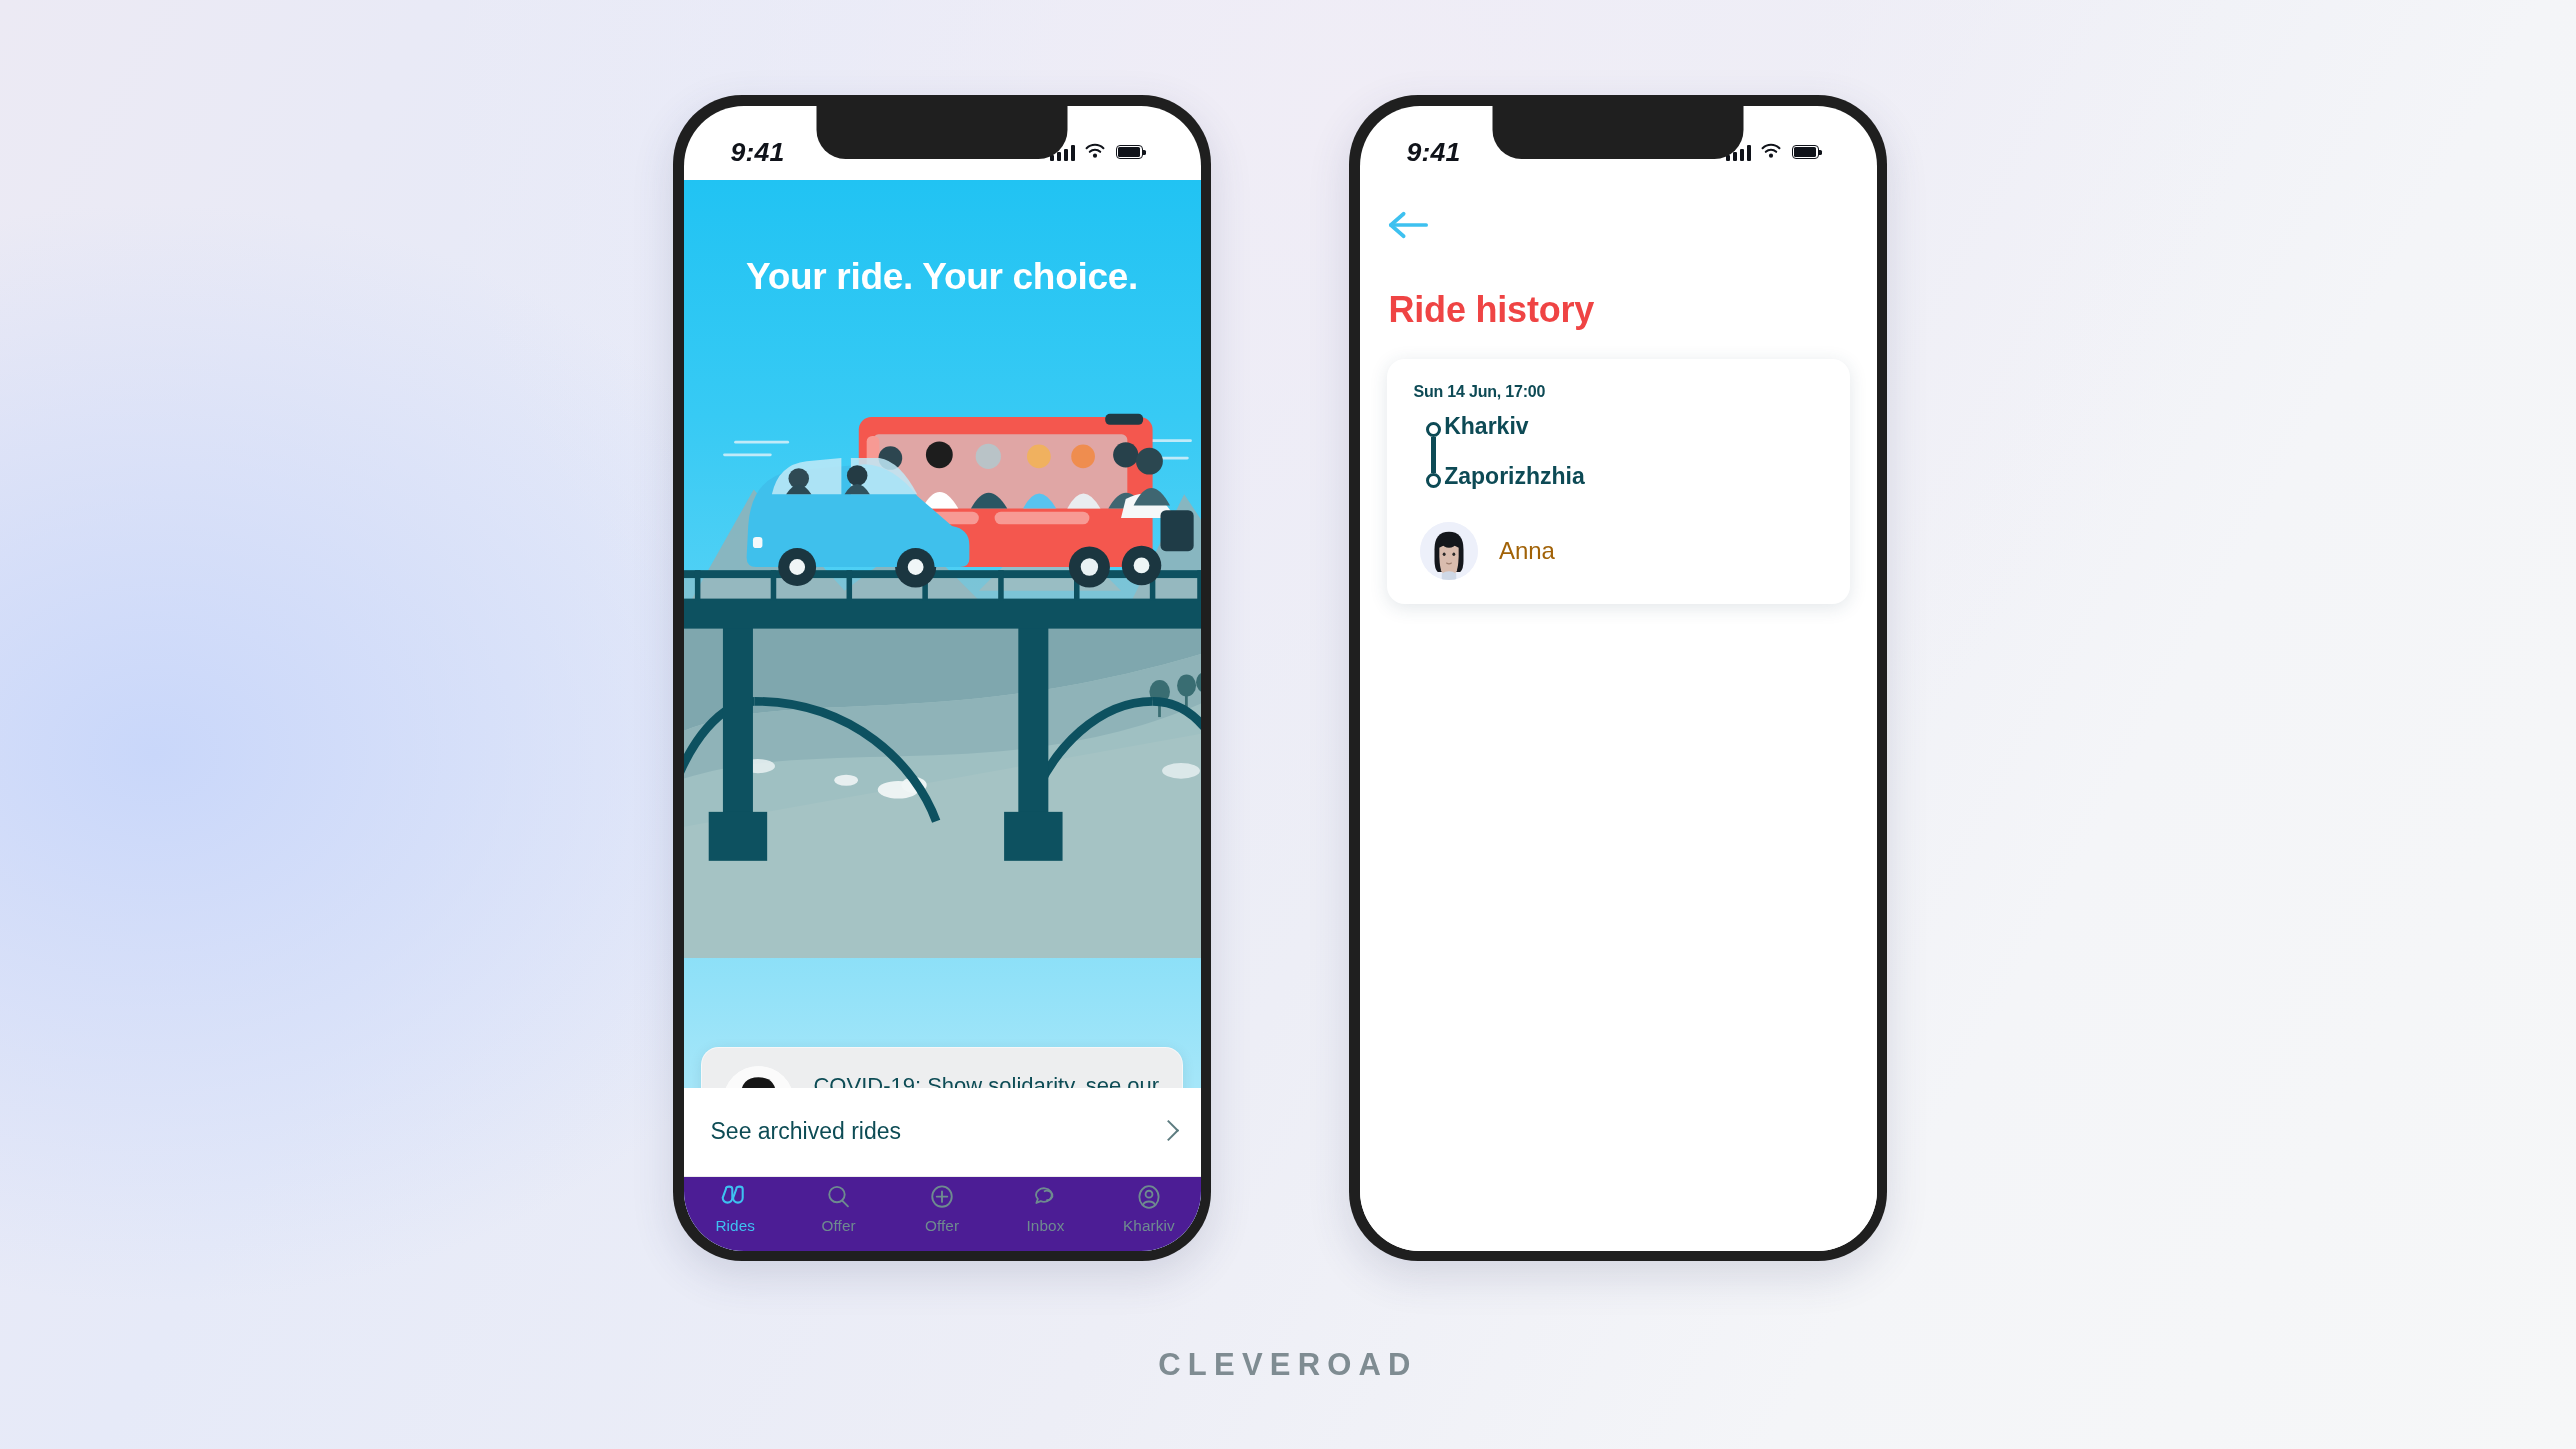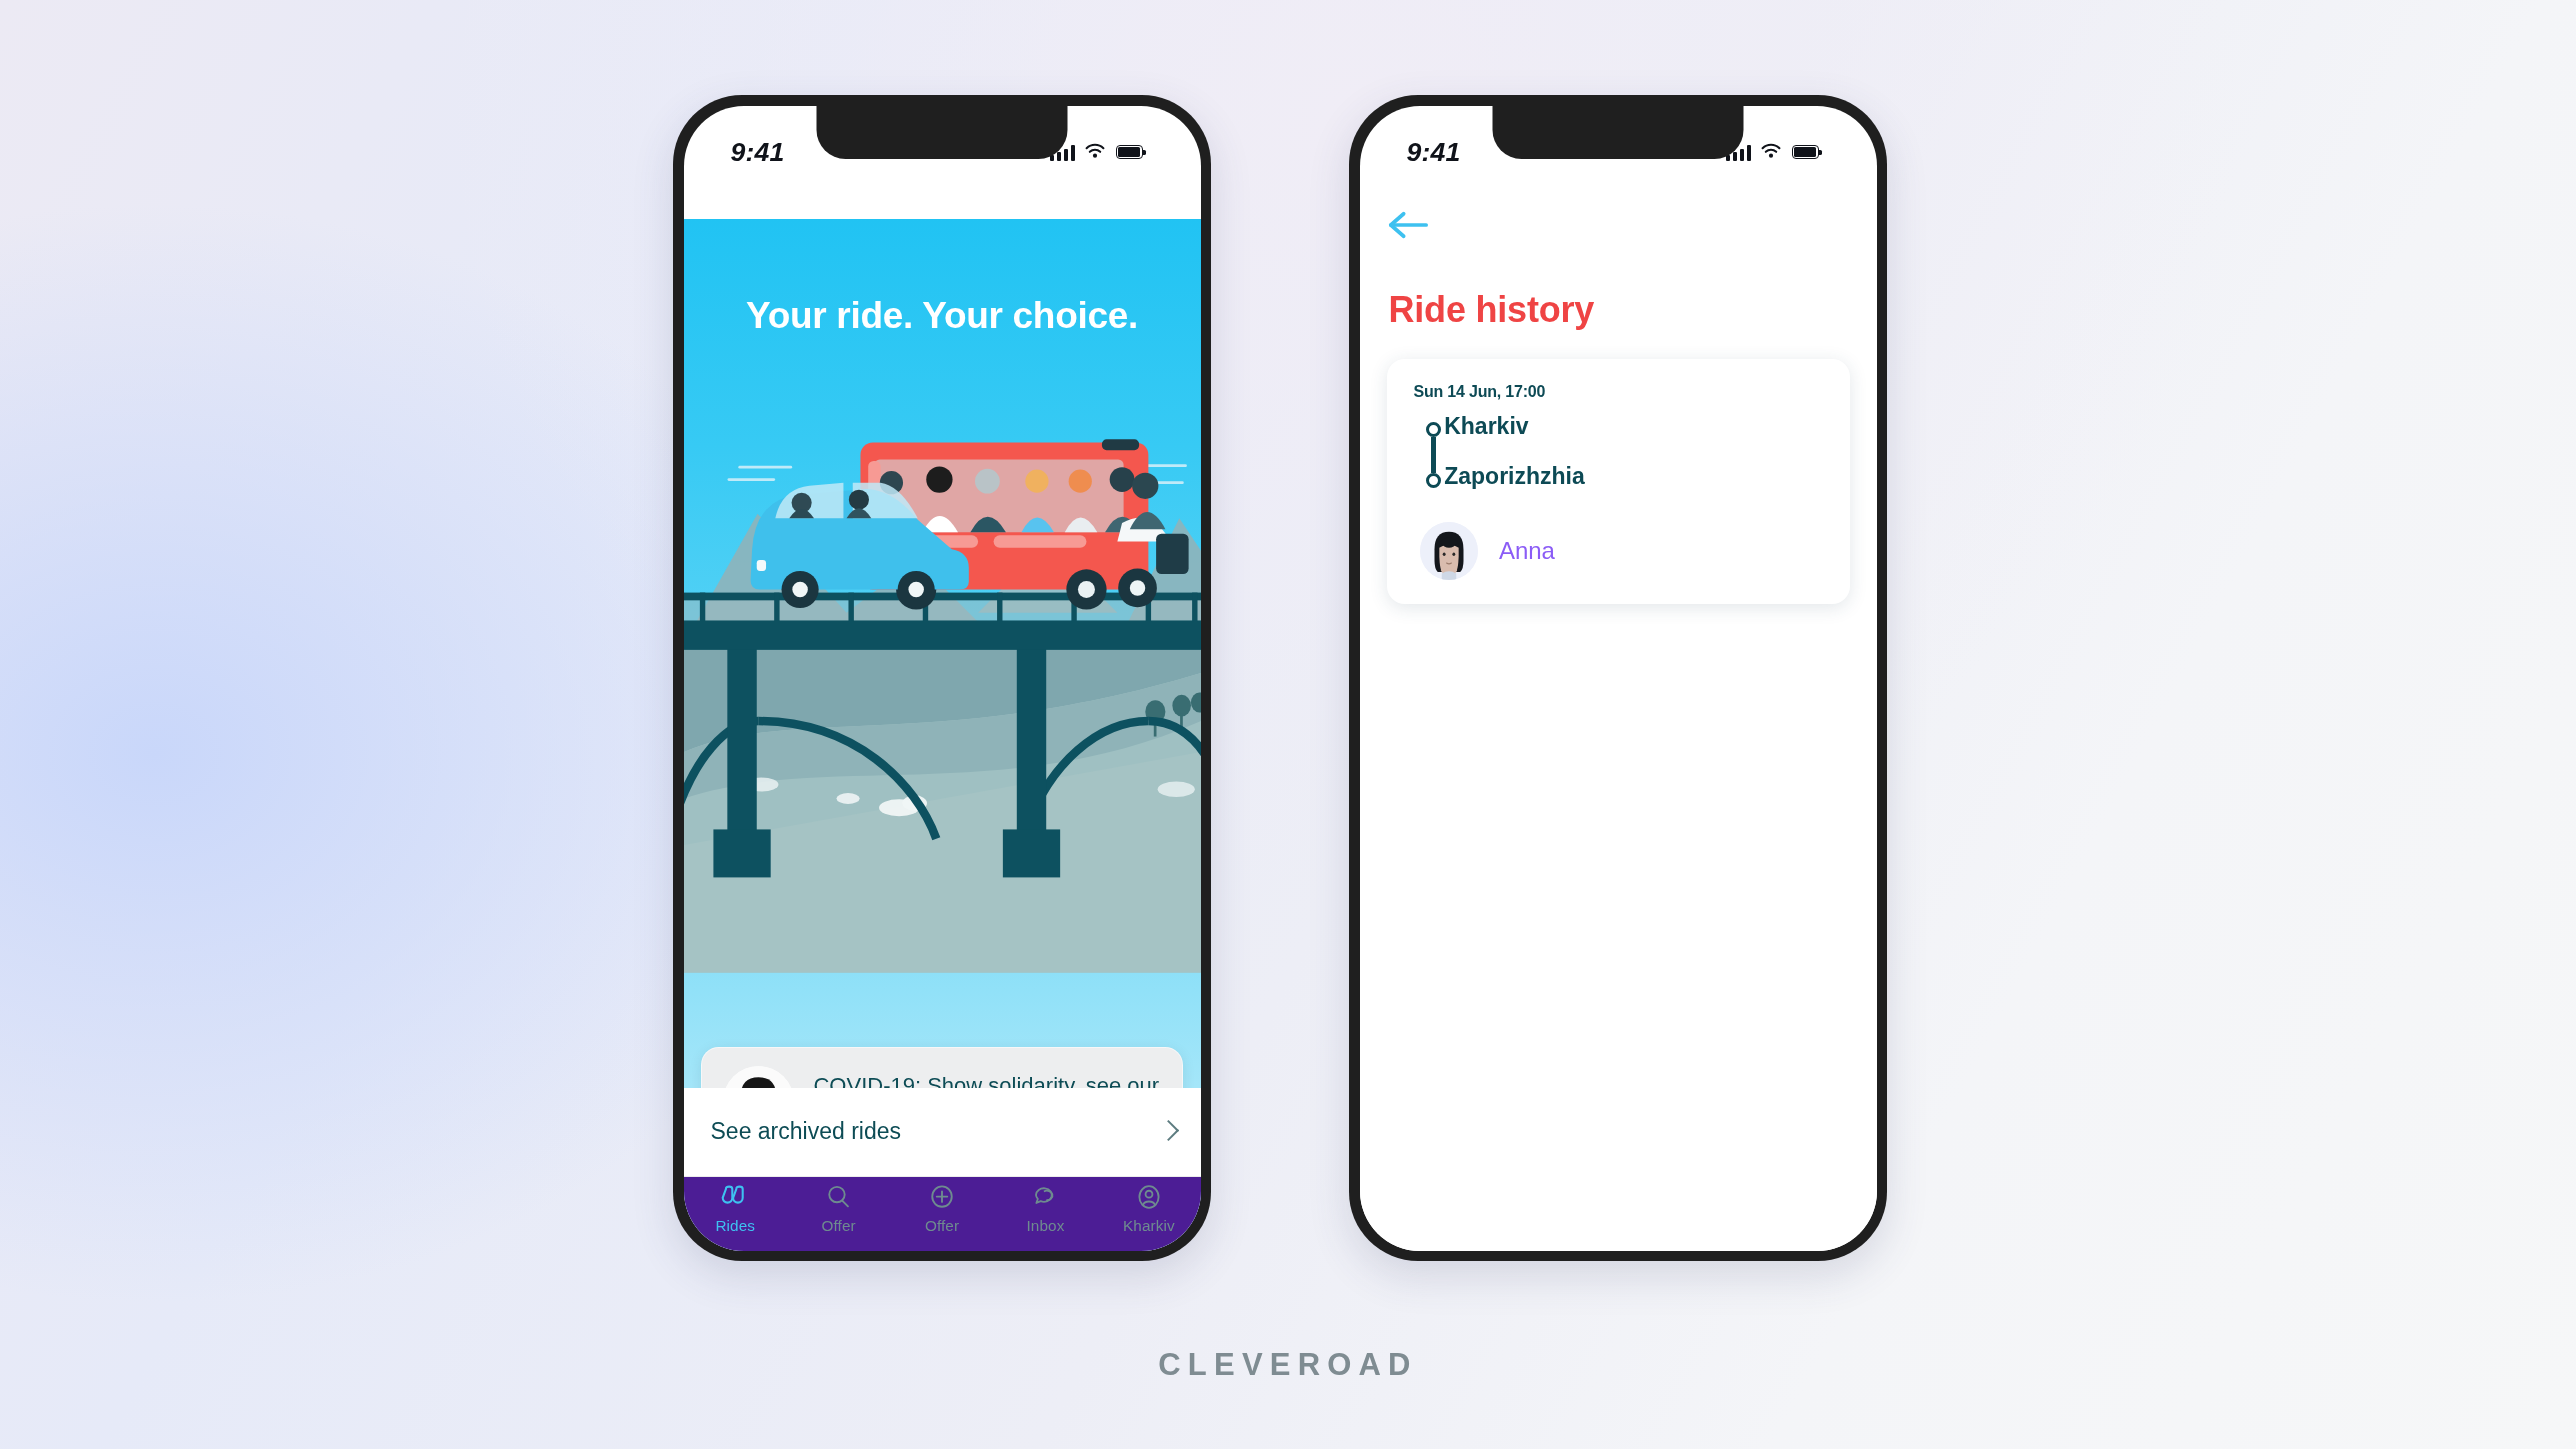--- a/index.html
+++ b/index.html
@@ -36,21 +36,21 @@
   .sig i:nth-child(1){height:5.6px}.sig i:nth-child(2){height:8.9px}
   .sig i:nth-child(3){height:12px}.sig i:nth-child(4){height:16px}
   .batt { width:27px; height:14.5px; border:1.9px solid #10131a; border-radius:4px;
           position:relative; padding:1.6px; }
   .batt::after { content:""; display:block; width:100%; height:100%;
                  background:#10131a; border-radius:1.6px; }
   .batt::before { content:""; position:absolute; right:-4px; top:4px; width:2.1px;
                   height:4.8px; background:#10131a; border-radius:0 1.6px 1.6px 0; }
 
   
-  .hero { position:absolute; top:74px; left:0; right:0; bottom:0; overflow:hidden;margin-top:39px; }
+  .hero { position:absolute; top:74px; left:0; right:0; bottom:0; overflow:hidden; }
   .hero-sky { position:absolute; inset:0;
      background:linear-gradient(180deg,#21c3f3 0%, #37caf4 22%, #6fd8f6 58%, #a4e6f9 84%, #bdecfa 100%); }
   .hero-title { position:absolute; top:76px; left:0; right:0; text-align:center;
      color:#fff; font-size:37px; font-weight:700; letter-spacing:-0.3px;
      font-family:"Liberation Sans", sans-serif; }
   .hero-svg { position:absolute; inset:0; width:100%; height:100%; display:block; }
 
   
   .covid { position:absolute; left:17.7px; right:17.7px; bottom:95px; z-index:12;
      background:#edeeef; border-radius:17.7px; padding:17.7px 21px;
@@ -94,21 +94,21 @@
      align-items:center; padding-top:7.2px; }
   .dot { width:15.3px; height:15.3px; border-radius:50%; border:3.2px solid #0d4a55;
      background:#fff; flex:0 0 15.3px; }
   .line { width:5.6px; flex:1 1 auto; background:#0d4a55; min-height:22.5px; }
   .rh-stops { display:flex; flex-direction:column; justify-content:space-between; }
   .stop { font-size:23px; font-weight:600; color:#0d4a55; line-height:1; }
   .stop.first { margin-bottom:27px; }
   .rh-driver { display:flex; align-items:center; gap:21px; margin-top:34px; padding-left:6.4px; }
   .rh-avatar { width:58px; height:58px; border-radius:50%; flex:0 0 58px;
      background:#eef0fa; overflow:hidden; position:relative; }
-  .rh-name { font-size:24px; color:#8b5cf6; font-weight:500; }
+  .rh-name { font-size:24px; color:#a16207; font-weight:500; }
 
   
   .brand { position:absolute; left:0; right:0; top:1347px; text-align:center;
      font-size:31px; font-weight:700; letter-spacing:7.2px; color:#7f8c92; }
 </style>
 </head>
 <body>
 
 <div class="phone" id="phone-left">
   <div class="screen">

